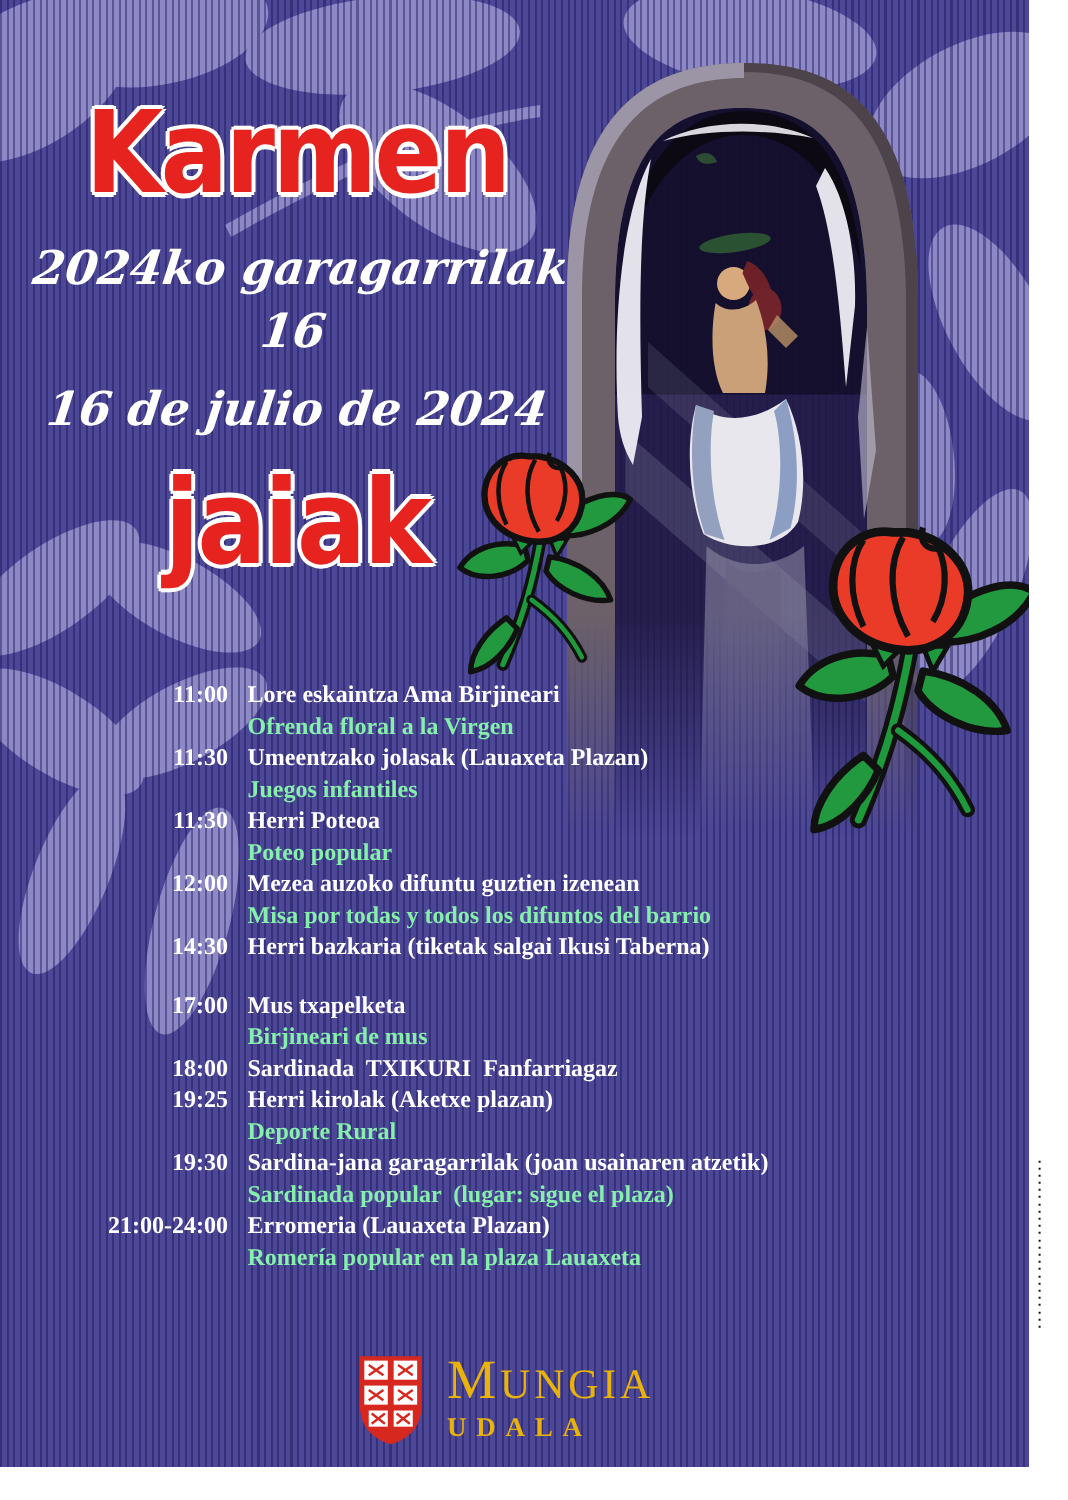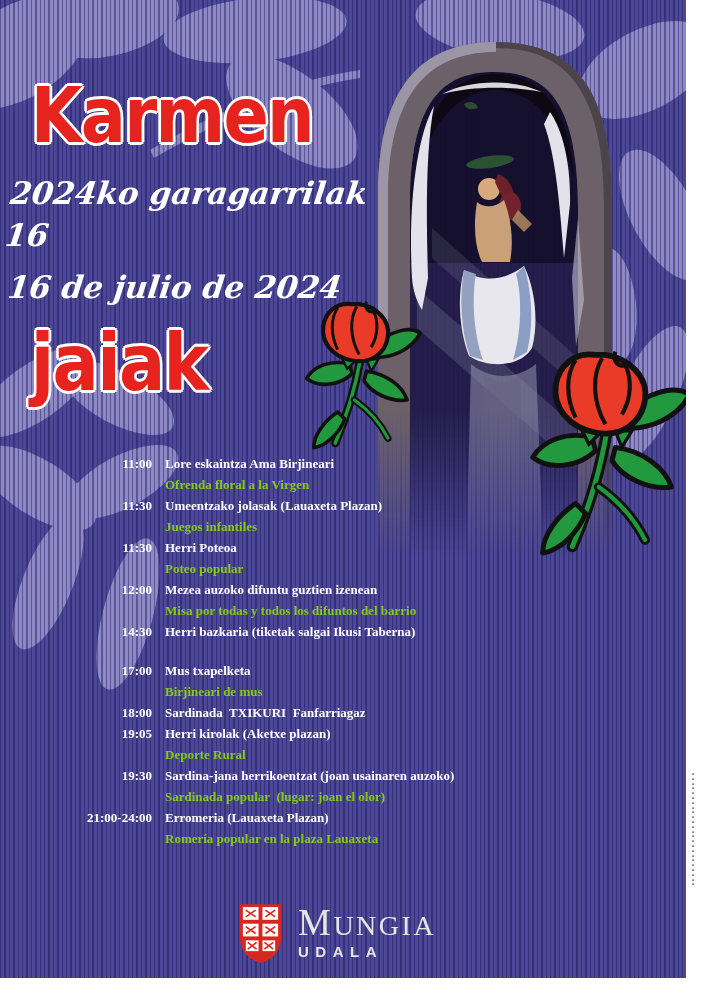--- a/index.html
+++ b/index.html
@@ -9,47 +9,47 @@
   .leaves{position:absolute;left:0;top:0;}
   .stripes{position:absolute;left:0;top:0;width:686px;height:978px;
            background:repeating-linear-gradient(90deg,rgba(24,16,80,0.42) 0 1.4px,rgba(0,0,0,0) 1.4px 4.4px);}
   .arch-wrap{position:absolute;left:372px;top:28px;width:250px;height:545px;
              -webkit-mask-image:linear-gradient(to bottom,#000 70%,rgba(0,0,0,0) 97%);
              mask-image:linear-gradient(to bottom,#000 70%,rgba(0,0,0,0) 97%);}
   .rose{position:absolute;}
   .rose-left{left:303px;top:297px;}
   .rose-right{left:528px;top:345px;}
 
-  .head{position:absolute;left:8px;top:16px;width:380px;color:#ffffff;}
+  .head{position:absolute;left:8px;top:2px;width:380px;text-align:center;color:#ffffff;}
   .title,.subtitle{
      font-family:"DejaVu Sans",sans-serif;font-weight:bold;color:#e6231f;
      line-height:1;transform:scaleX(0.88);letter-spacing:-2px;
      text-shadow:-3px 0 0 #fff,3px 0 0 #fff,0 -3px 0 #fff,0 3px 0 #fff,
                  -2px -2px 0 #fff,2px -2px 0 #fff,-2px 2px 0 #fff,2px 2px 0 #fff;}
   .title{margin-top:62px;font-size:76px;}
   .subtitle{margin-top:16px;font-size:78px;}
   .date-eu,.date-es{font-family:"DejaVu Serif",serif;font-style:italic;font-weight:bold;
      font-size:31px;line-height:42px;transform:skewX(-7deg);}
   .date-eu{margin-top:18px;}
   .date-es{margin-top:10px;}
 
   .schedule{position:absolute;left:0;top:453px;width:650px;color:#ffffff;
-            font-weight:bold;font-size:13px;line-height:21px;}
+            font-weight:bold;font-size:16px;line-height:21px;}
   .sched-group{display:grid;grid-template-columns:152px auto;column-gap:13px;}
   .sched-group + .sched-group{margin-top:18px;}
   .sched-time{text-align:right;white-space:nowrap;}
   .sched-eu{white-space:pre-wrap;}
-  .sched-es{grid-column:2;color:#84cc16;white-space:pre-wrap;}
+  .sched-es{grid-column:2;color:#86efac;white-space:pre-wrap;}
 
   .logo{position:absolute;left:50%;top:902px;transform:translateX(-53%);
         display:flex;align-items:center;gap:15px;}
-  .logo-text{color:#e5e5e5;}
+  .logo-text{color:#eab308;}
   .mungia-word{font-family:"Liberation Serif",serif;font-size:28px;line-height:32px;letter-spacing:2.5px;}
   .mungia-word::first-letter{font-size:37px;}
-  .udala-word{font-family:Liberation Sans, sans-serif;font-size:15px;font-weight:bold;
+  .udala-word{font-family:Liberation Serif, serif;font-size:18px;font-weight:bold;
               letter-spacing:6.5px;margin-top:1px;}
 
   .side-credit{position:absolute;left:691px;top:772px;writing-mode:vertical-rl;
                font-family:"DejaVu Sans Mono",monospace;font-size:3.5px;letter-spacing:0.8px;color:#141414;}
 </style>
 </head>
 <body>
 
 <div class="canvas">
   <div class="poster">
@@ -157,26 +157,26 @@
           <div class="sched-es">Misa por todas y todos los difuntos del barrio</div>
           <div class="sched-time">14:30</div>
           <div class="sched-eu">Herri bazkaria (tiketak salgai Ikusi Taberna)</div>
         </div>
         <div class="sched-group">
           <div class="sched-time">17:00</div>
           <div class="sched-eu">Mus txapelketa</div>
           <div class="sched-es">Birjineari de mus</div>
           <div class="sched-time">18:00</div>
           <div class="sched-eu">Sardinada  TXIKURI  Fanfarriagaz</div>
-          <div class="sched-time">19:05</div>
+          <div class="sched-time">19:25</div>
           <div class="sched-eu">Herri kirolak (Aketxe plazan)</div>
           <div class="sched-es">Deporte Rural</div>
           <div class="sched-time">19:30</div>
-          <div class="sched-eu">Sardina-jana herrikoentzat (joan usainaren auzoko)</div>
-          <div class="sched-es">Sardinada popular  (lugar: joan el olor)</div>
+          <div class="sched-eu">Sardina-jana garagarrilak (joan usainaren atzetik)</div>
+          <div class="sched-es">Sardinada popular  (lugar: sigue el plaza)</div>
           <div class="sched-time">21:00-24:00</div>
           <div class="sched-eu">Erromeria (Lauaxeta Plazan)</div>
           <div class="sched-es">Romería popular en la plaza Lauaxeta</div>
         </div>
       </div>
 
     <div class="logo">
       <svg width="45" height="63" viewBox="0 0 46 64">
         <path d="M2,2 H44 V36 C44,53 31,60 23,62 C15,60 2,53 2,36 Z" fill="#d6281f"></path>
         <g fill="#ffffff">

